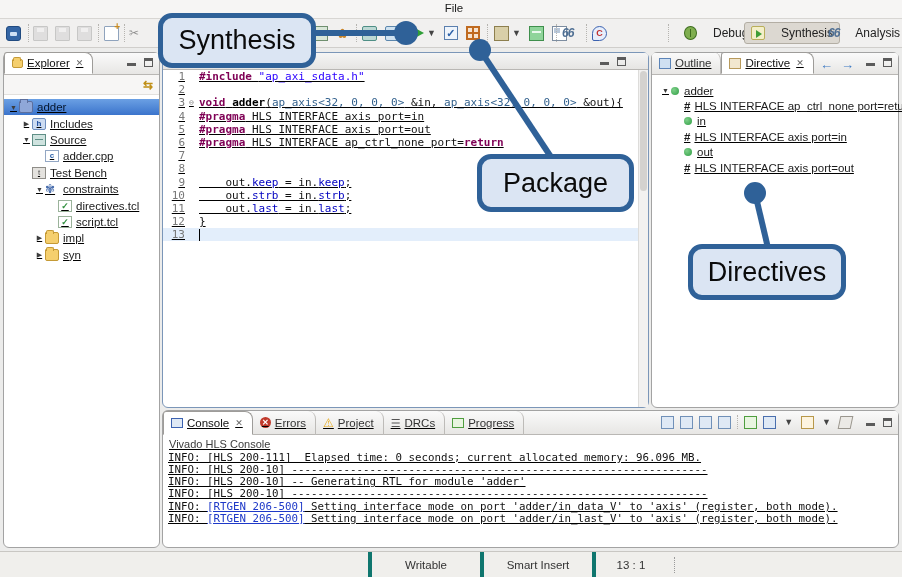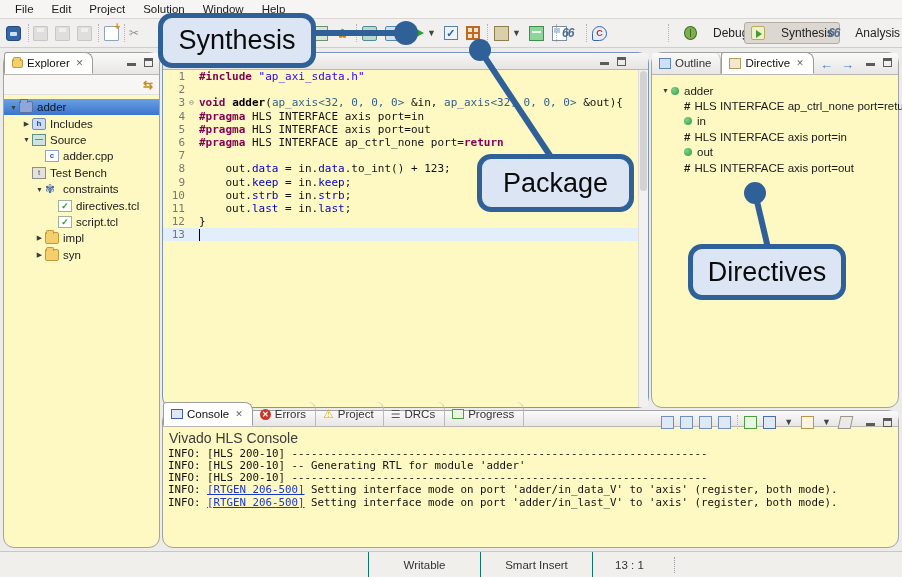--- a/index.html
+++ b/index.html
@@ -1,21 +1,21 @@
 <!DOCTYPE html>
 <html><head>
 <meta charset="utf-8">
 <style>
   * { margin:0; padding:0; box-sizing:border-box; }
   html,body { width:902px; height:577px; }
   body { font-family:"Liberation Sans", sans-serif; background:#ececeb; overflow:hidden; position:relative; }
   .app { position:absolute; inset:0; background:#ececeb; }
 
   
-  .menubar { position:absolute; left:0; top:0; width:902px; height:19px; background:#f6f5f4; border-bottom:1px solid #d8d6d3; display:flex; align-items:center; padding-left:6px; }
+  .menubar { position:absolute; left:0; top:0; width:902px; height:19px; background:#f6f5f4; border-bottom:1px solid #d8d6d3; display:flex; align-items:center; padding-left:6px;flex-direction:column; }
   .menubar .mi { font-size:11.5px; color:#1a1a1a; padding:2px 9px; cursor:default; }
 
   
   .toolbar { position:absolute; left:0; top:19px; width:902px; height:29px; background:#f1f0ef; border-bottom:1px solid #d0cecb; }
   .tbi { position:absolute; top:5px; height:18px; display:flex; align-items:center; gap:1px; }
   .sep { position:absolute; top:5px; width:1px; height:18px; border-left:1px dotted #b6b4b0; }
   .ic { display:inline-block; width:15px; height:15px; position:relative; }
   .dis { opacity:.42; filter:grayscale(.9); }
   .ic-new { background:#3465a4; border-radius:3px; border:1px solid #204a80; }
   .ic-new::after{ content:""; position:absolute; left:3px; top:5px; right:3px; height:4px; background:#cfe0f4; border-radius:1px;}
@@ -42,21 +42,21 @@
   .ic-glasses { font-style:italic; color:#4f6f93; font-size:12px; font-weight:bold; letter-spacing:-1px;}
   .ic-bubble { background:#e7eefb; border:1.5px solid #3c62b0; border-radius:50% 50% 50% 2px; color:#c03030; font-size:9px; font-weight:bold; text-align:center; line-height:12px;}
   .persp { position:absolute; top:3px; height:22px; display:flex; align-items:center; gap:16px; font-size:12px; color:#222; padding:0 6px; }
   .persp.sel { background:#dcd8d1; border:1px solid #b3aea4; border-radius:3px; }
   .ic-bug { background:#7fae4f; border:1px solid #3e6e1f; border-radius:50%; width:13px; height:14px;}
   .ic-bug::after{ content:""; position:absolute; left:5px; top:2px; bottom:2px; width:1px; background:#3e6e1f;}
   .ic-synth { background:#f3efc9; border:1px solid #b9ae5a; border-radius:2px; width:14px; height:14px;}
   .ic-synth::after{ content:""; position:absolute; left:4px; top:3px; width:0; height:0; border-left:6px solid #3f9e37; border-top:4px solid transparent; border-bottom:4px solid transparent;}
 
   
-  .panel { position:absolute; background:#fef9c3; border:1px solid #a3a3a3; border-radius:11px; }
+  .panel { position:absolute; background:#ffffff; border:1px solid #a3a3a3; border-radius:6px;text-decoration:underline; }
   .tabrow { height:22px; background:linear-gradient(#fafafa,#e7e6e4); border-bottom:1px solid #b9b7b4; display:flex; align-items:flex-end; position:relative; border-radius:3px 3px 0 0;}
   .tab { height:22px; display:flex; align-items:center; gap:4px; padding:0 9px 0 7px; font-size:11.5px; color:#333; border-right:1px solid #bdbbb8; border-radius:3px 8px 0 0; }
   .tab.sel { background:#fff; border:1px solid #9e9c99; border-bottom:1px solid #fff; font-weight:normal; color:#111; }
   .tclose { font-size:9px; color:#666; padding-left:2px; }
   .minmax { position:absolute; right:6px; top:5px; display:flex; gap:8px; }
   .mm-min { width:9px; height:8px; border-bottom:3px solid #5b5b5b; }
   .mm-max { width:9px; height:9px; border:1.5px solid #5b5b5b; border-top:3px solid #5b5b5b;}
 
   
   #explorer { left:3px; top:52px; width:157px; height:496px; }
@@ -107,38 +107,38 @@
   .dtree { padding:8px 0 0 6px; font-size:11.5px; color:#1a1a1a;}
   .drow { height:15.4px; display:flex; align-items:center; white-space:nowrap;}
   .drow .arrow{ width:11px; font-size:8px; color:#3c3c3c; text-align:center; flex:none;}
   .dot { width:8px; height:8px; border-radius:50%; background:radial-gradient(circle at 35% 35%, #7fd08a, #2f9e44); margin-right:5px; flex:none;}
   .hash { font-weight:bold; margin-right:4px; }
   .ic-outline { background:#cfe0f2; border:1px solid #5c84b8;}
   .ic-directive { background:#f2e7cf; border:1px solid #b89a5c;}
 
   
   #console { left:162px; top:410px; width:737px; height:138px; }
-  #console .tabrow { height:16px; }
+  #console .tabrow { height:24px;align-items:center; }
   #console .tab { height:24px; }
   .ctools { position:absolute; right:46px; top:4px; display:flex; gap:6px; align-items:center;}
   .cti { width:13px; height:13px; display:inline-block; position:relative;}
   .cti-doc { background:#dfe9f5; border:1px solid #7090b8;}
   .cti-pin { background:#e8f5e0; border:1px solid #4f9e3f;}
   .cti-disp { background:#dfe9f5; border:1px solid #4a6fae;}
   .cti-new { background:#fdf4df; border:1px solid #b8984a;}
   .cti-erase { background:#eceae6; border:1px solid #9a968e; transform:skewX(-12deg);}
   #console .minmax { top:7px; }
   .cbody { height:113px; overflow:hidden; }
-  .ctitle { font-size:14px; color:#3c3c3c; padding:3px 6px 2px; }
+  .ctitle { font-size:11px; color:#3c3c3c; padding:3px 6px 2px; }
   .cline { font-family:"DejaVu Sans Mono", monospace; font-size:10.8px; line-height:12.15px; white-space:pre; padding-left:5px; color:#111;}
   .cline a { color:#1e39c8; text-decoration:underline; }
 
   
   .statusbar { position:absolute; left:0; top:551px; width:902px; height:26px; background:#f0efec; border-top:1px solid #c9c7c3; display:flex; align-items:center; font-size:11.5px; color:#333;}
-  .sb-cell { height:100%; display:flex; align-items:center; padding:0 14px; border-left:1px solid #0f766e;}
+  .sb-cell { height:100%; display:flex; align-items:center; padding:0 14px; border-left:4px solid #0f766e;}
   .sb-grip { border-left:1px dotted #9a9a9a; height:16px; margin-left:8px;}
 
   
   .overlay { position:absolute; inset:0; pointer-events:none; z-index:50; }
   .callout { position:absolute; z-index:60; background:#dbe5f3; border:5px solid #2f6198; border-radius:14px; display:flex; align-items:center; justify-content:center; font-size:27px; color:#0b0b0b; }
 </style>
 </head>
 <body>
 
 <div class="app">
@@ -293,21 +293,21 @@
     </div>
     <div class="codearea">
       <div id="codelines" style="flex:1">
           <div class="codeline"><span class="ln">1</span><span class="lnmark"></span><span class="ctext"><span class="sg-d">#include</span><span class="sg-p"> </span><span class="sg-s">"ap_axi_sdata.h"</span></span></div>
           <div class="codeline"><span class="ln">2</span><span class="lnmark"></span><span class="ctext"></span></div>
           <div class="codeline"><span class="ln">3</span><span class="lnmark">⊖</span><span class="ctext"><span class="sg-k">void</span><span class="sg-p"> </span><span class="sg-f">adder</span><span class="sg-p">(</span><span class="sg-t">ap_axis&lt;32, 0, 0, 0&gt;</span><span class="sg-p"> &amp;in, </span><span class="sg-t">ap_axis&lt;32, 0, 0, 0&gt;</span><span class="sg-p"> &amp;out){</span></span></div>
           <div class="codeline"><span class="ln">4</span><span class="lnmark"></span><span class="ctext"><span class="sg-d">#pragma</span><span class="sg-p"> HLS INTERFACE axis port=in</span></span></div>
           <div class="codeline"><span class="ln">5</span><span class="lnmark"></span><span class="ctext"><span class="sg-d">#pragma</span><span class="sg-p"> HLS INTERFACE axis port=out</span></span></div>
           <div class="codeline"><span class="ln">6</span><span class="lnmark"></span><span class="ctext"><span class="sg-d">#pragma</span><span class="sg-p"> HLS INTERFACE ap_ctrl_none port=</span><span class="sg-k">return</span></span></div>
           <div class="codeline"><span class="ln">7</span><span class="lnmark"></span><span class="ctext"></span></div>
-          <div class="codeline"><span class="ln">8</span><span class="lnmark"></span><span class="ctext"><span class="sg-p">    out.</span><span class="sg-m">data</span><span class="sg-p"> = in.</span><span class="sg-m">data</span><span class="sg-p">.to_int() + 123;</span></span></div>
+          <div class="codeline"><span class="ln">8</span><span class="lnmark"></span></div>
           <div class="codeline"><span class="ln">9</span><span class="lnmark"></span><span class="ctext"><span class="sg-p">    out.</span><span class="sg-m">keep</span><span class="sg-p"> = in.</span><span class="sg-m">keep</span><span class="sg-p">;</span></span></div>
           <div class="codeline"><span class="ln">10</span><span class="lnmark"></span><span class="ctext"><span class="sg-p">    out.</span><span class="sg-m">strb</span><span class="sg-p"> = in.</span><span class="sg-m">strb</span><span class="sg-p">;</span></span></div>
           <div class="codeline"><span class="ln">11</span><span class="lnmark"></span><span class="ctext"><span class="sg-p">    out.</span><span class="sg-m">last</span><span class="sg-p"> = in.</span><span class="sg-m">last</span><span class="sg-p">;</span></span></div>
           <div class="codeline"><span class="ln">12</span><span class="lnmark"></span><span class="ctext"><span class="sg-p">}</span></span></div>
           <div class="codeline cur"><span class="ln">13</span><span class="lnmark"></span><span class="ctext"><span class="cursorbar"></span></span></div>
         </div>
       <div class="vsb">
           <div class="thumb"></div>
         </div>
     </div>
@@ -399,20 +399,21 @@
         <span class="cti cti-erase"></span>
       </div>
       <div class="minmax">
         <span class="mm-min"></span>
         <span class="mm-max"></span>
       </div>
     </div>
     <div class="cbody">
       <div class="ctitle">Vivado HLS Console</div>
       <div id="console-lines">
+          <div class="cline">INFO: [HLS 200-111]  Elapsed time: 0 seconds; current allocated memory: 96.096 MB.</div>
           <div class="cline">INFO: [HLS 200-10] ----------------------------------------------------------------</div>
           <div class="cline">INFO: [HLS 200-10] -- Generating RTL for module 'adder'</div>
           <div class="cline">INFO: [HLS 200-10] ----------------------------------------------------------------</div>
           <div class="cline">INFO: <a href="#">[RTGEN 206-500]</a> Setting interface mode on port 'adder/in_data_V' to 'axis' (register, both mode).</div>
           <div class="cline">INFO: <a href="#">[RTGEN 206-500]</a> Setting interface mode on port 'adder/in_last_V' to 'axis' (register, both mode).</div>
         </div>
     </div>
   </div>
 
   <div class="statusbar">

